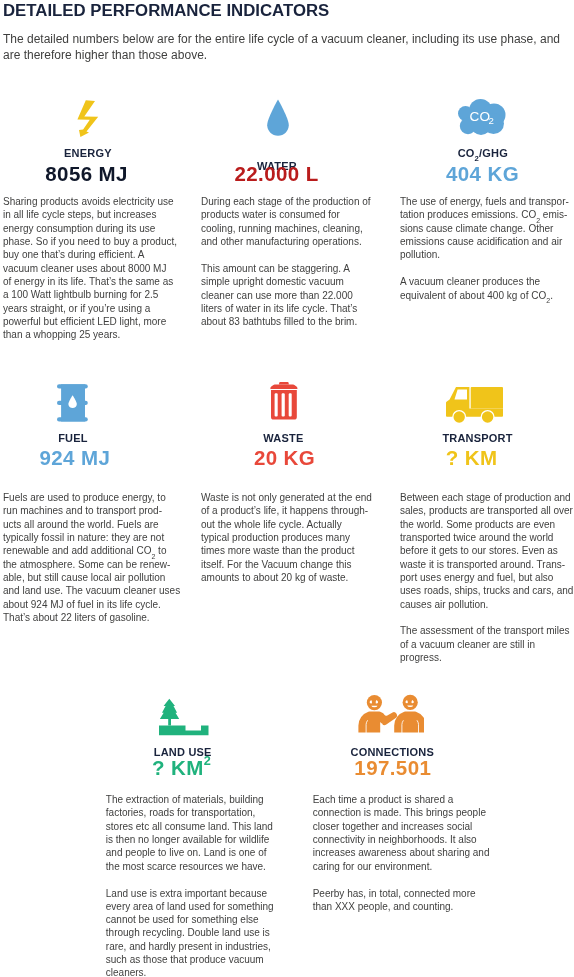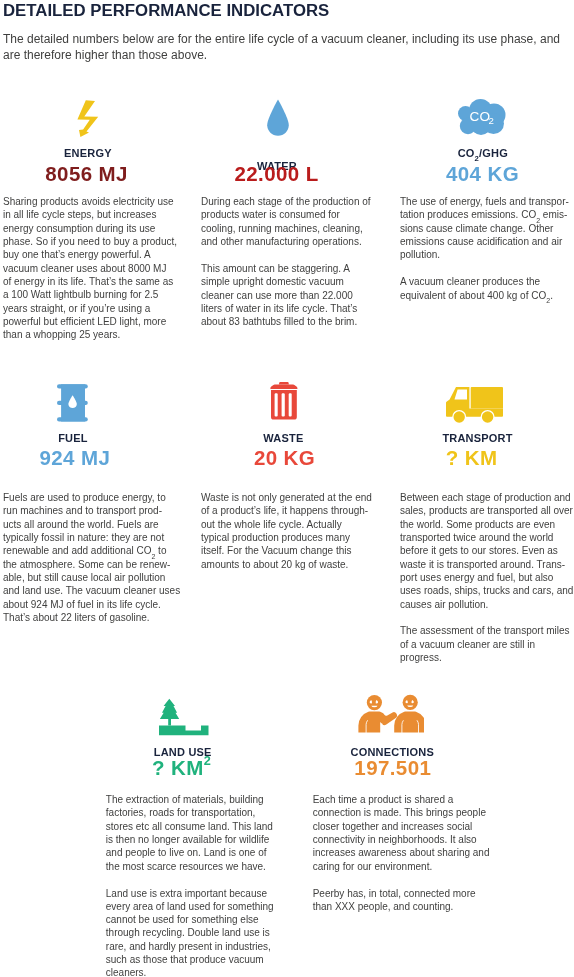--- a/index.html
+++ b/index.html
@@ -27,28 +27,28 @@
 <body>
 
 <div class="page">
 <h1 class="page-title">DETAILED PERFORMANCE INDICATORS</h1>
 <p class="intro">The detailed numbers below are for the entire life cycle of a vacuum cleaner, including its use phase, and are therefore higher than those above.</p>
 <section class="indicator">
   <div class="ind-icon" style="left:74.0px;top:97.3px;color:#f0c41a;"><svg viewBox="0 0 26 43" width="26" height="43" role="img" aria-hidden="true">
           <path fill="currentColor" d="M11.8 3.3 L21.0 4.0 L10.3 19.5 L24.2 19.8 L12.5 34.6 L15.0 35.4 L6.4 39.9 L5.0 33.1 L9.1 32.4 L15.8 22.7 L3.4 22.4 Z"></path>
         </svg></div>
   <div class="ind-label" style="left:87.9px;top:147.0px;">ENERGY</div>
-  <div class="ind-value" style="left:86.6px;top:161.5px;color:#7f1d1d;">8056 MJ</div>
+  <div class="ind-value" style="left:86.6px;top:161.5px;color:#0f172a;">8056 MJ</div>
   <div class="body-text" style="left:3.0px;top:195.2px;">
         <span class="para">
           <span class="ln">Sharing products avoids electricity use</span>
           <span class="ln">in all life cycle steps, but increases</span>
           <span class="ln">energy consumption during its use</span>
           <span class="ln">phase. So if you need to buy a product,</span>
-          <span class="ln">buy one that’s energy powerful. A</span>
+          <span class="ln">buy one that’s during efficient. A</span>
           <span class="ln">vacuum cleaner uses about 8000 MJ</span>
           <span class="ln">of energy in its life. That’s the same as</span>
           <span class="ln">a 100 Watt lightbulb burning for 2.5</span>
           <span class="ln">years straight, or if you’re using a</span>
           <span class="ln">powerful but efficient LED light, more</span>
           <span class="ln">than a whopping 25 years.</span>
         </span>
       </div>
 </section>
 <section class="indicator">
@@ -143,20 +143,21 @@
           </g>
         </svg></div>
   <div class="ind-label" style="left:283.4px;top:432.0px;">WASTE</div>
   <div class="ind-value" style="left:284.5px;top:446.0px;color:#e8483a;">20 KG</div>
   <div class="body-text" style="left:201.0px;top:491.2px;">
         <span class="para">
           <span class="ln">Waste is not only generated at the end</span>
           <span class="ln">of a product’s life, it happens through-</span>
           <span class="ln">out the whole life cycle. Actually</span>
           <span class="ln">typical production produces many</span>
+          <span class="ln">times more waste than the product</span>
           <span class="ln">itself. For the Vacuum change this</span>
           <span class="ln">amounts to about 20 kg of waste.</span>
         </span>
       </div>
 </section>
 <section class="indicator">
   <div class="ind-icon" style="left:444.8px;top:386.1px;color:#f0c41a;"><svg viewBox="0 0 60 40" width="60" height="40" role="img" aria-hidden="true">
           <g fill="currentColor">
             <path d="M26.6 1.1 h30.5 a0.9 0.9 0 0 1 0.9 0.9 v20.6 h-32.3 v-20.6 a0.9 0.9 0 0 1 0.9 -0.9 Z"></path>
             <path d="M11.0 1.1 h13.4 v21.4 h33.6 v7.3 a0.9 0.9 0 0 1 -0.9 0.9 h-55.2 a0.9 0.9 0 0 1 -0.9 -0.9 v-13.0 a1.3 1.3 0 0 1 0.5 -1.0 l3.1 -2.4 Z"></path>

